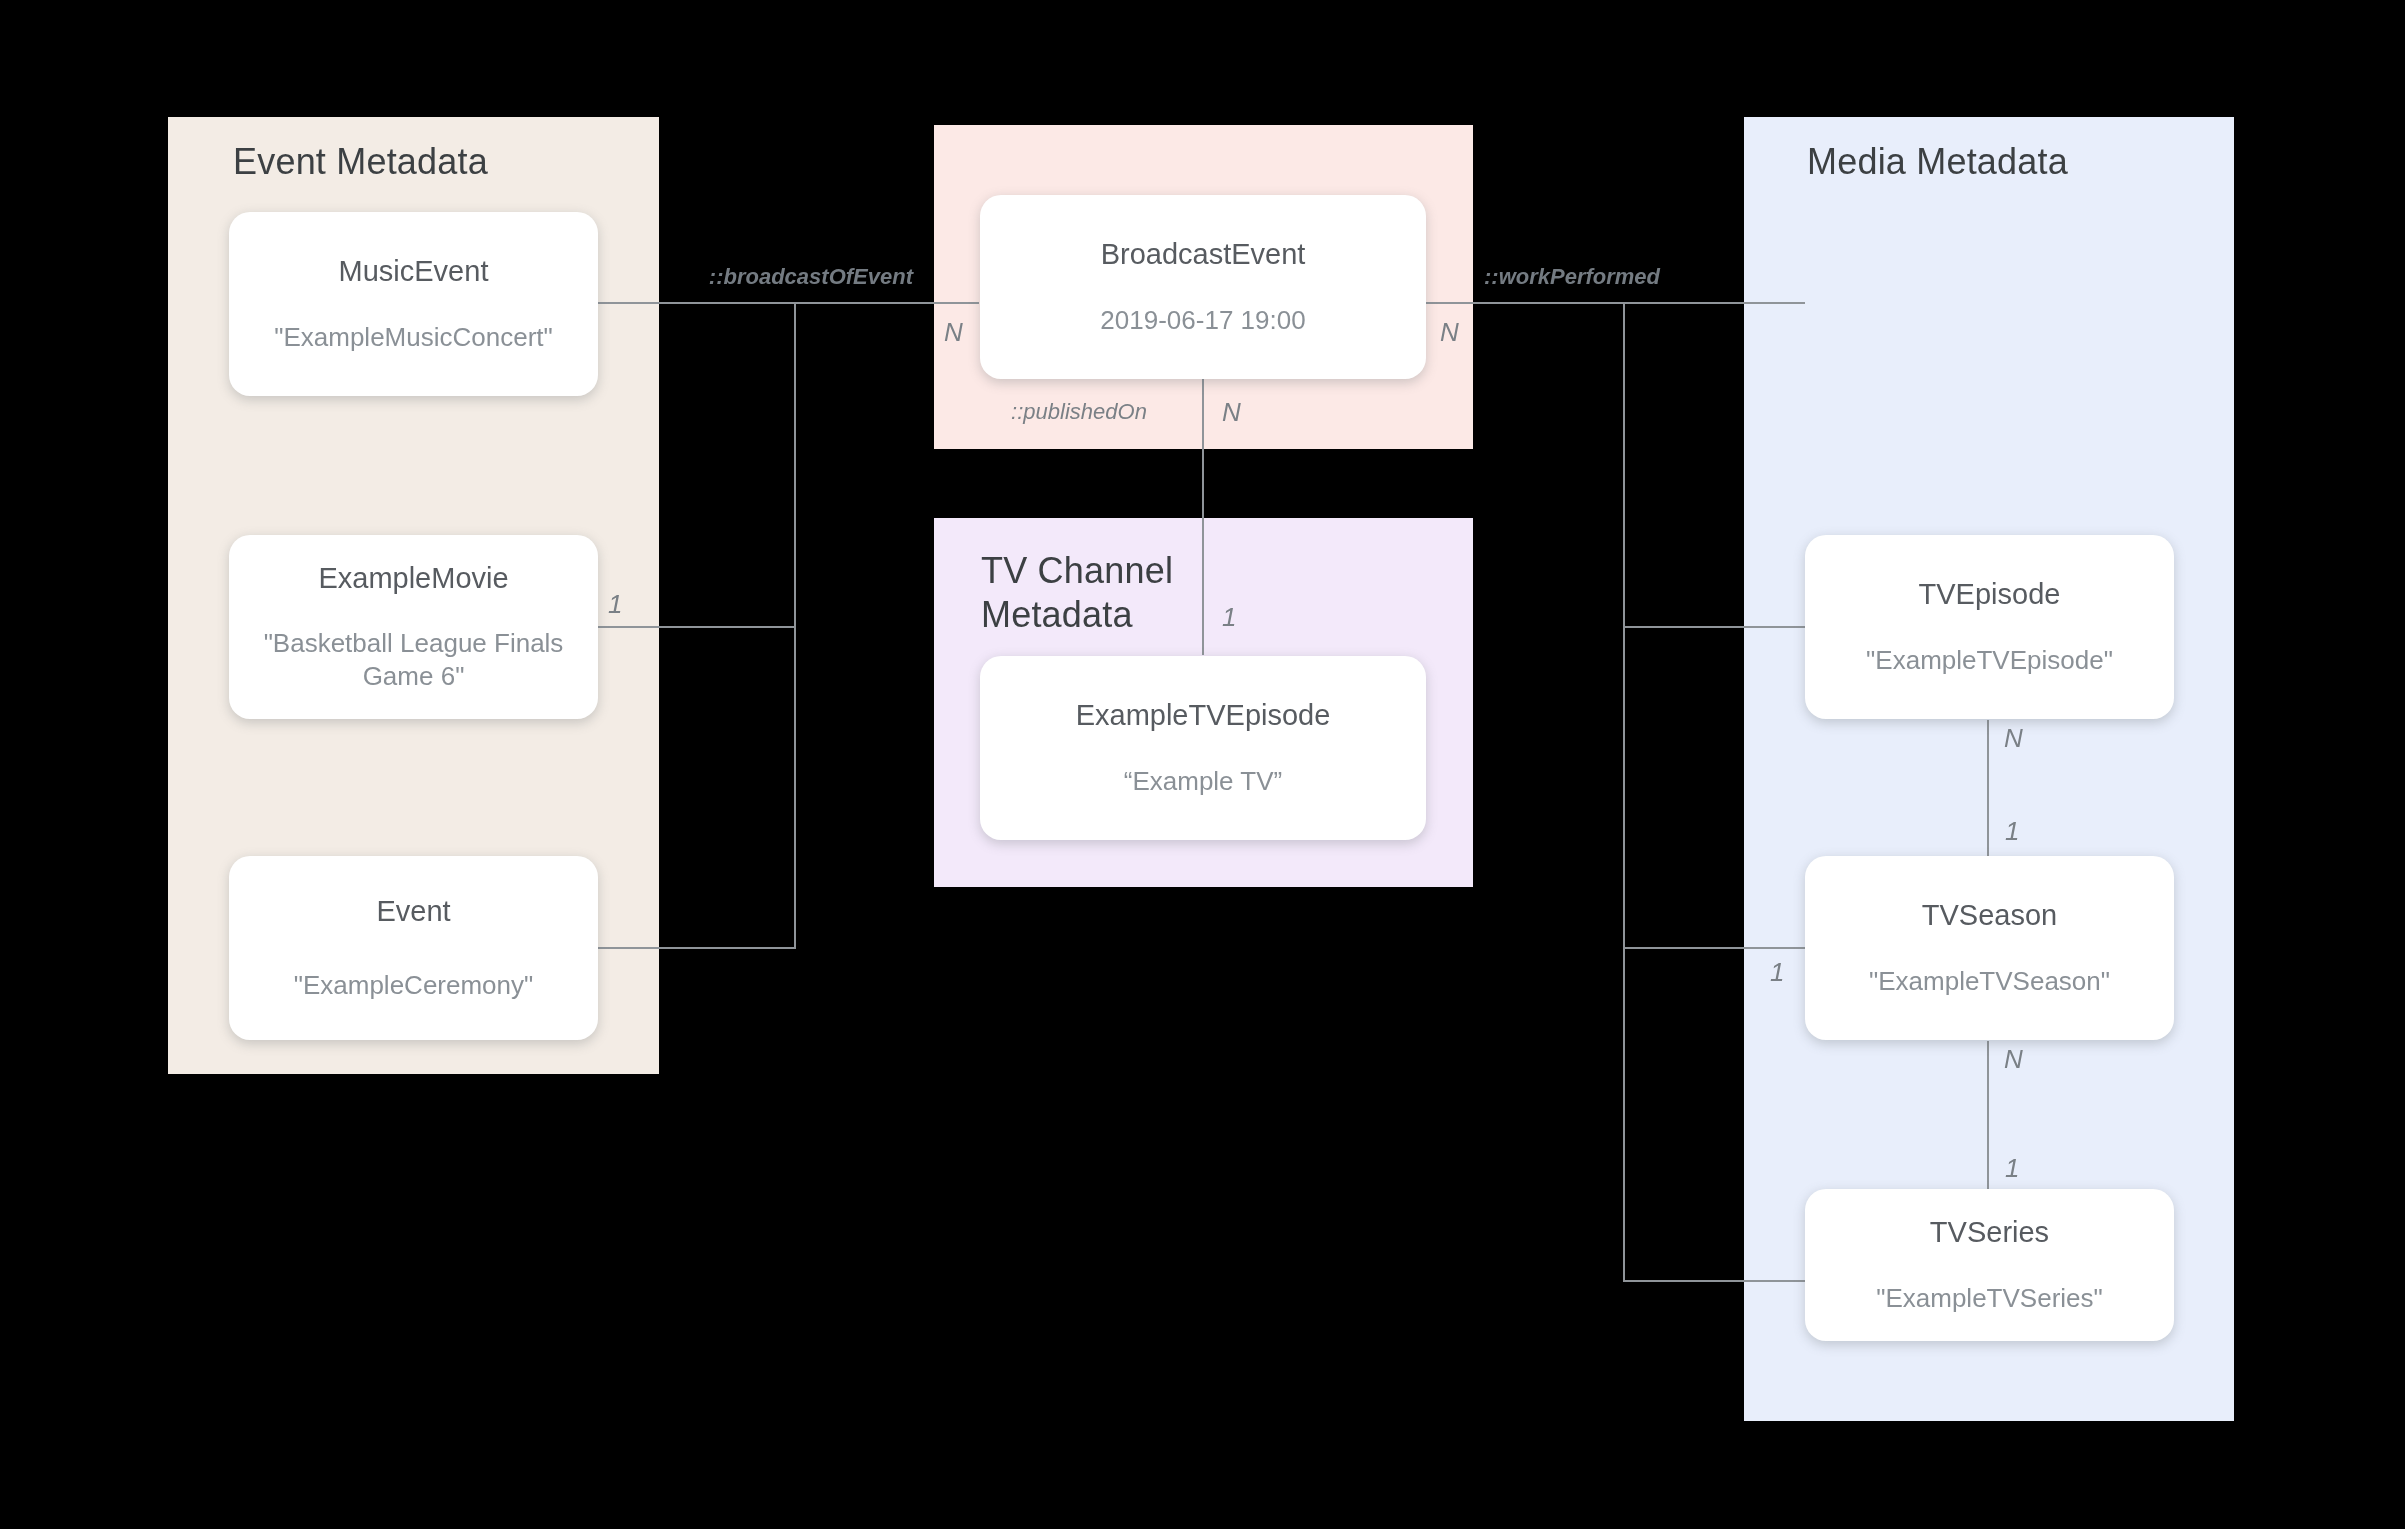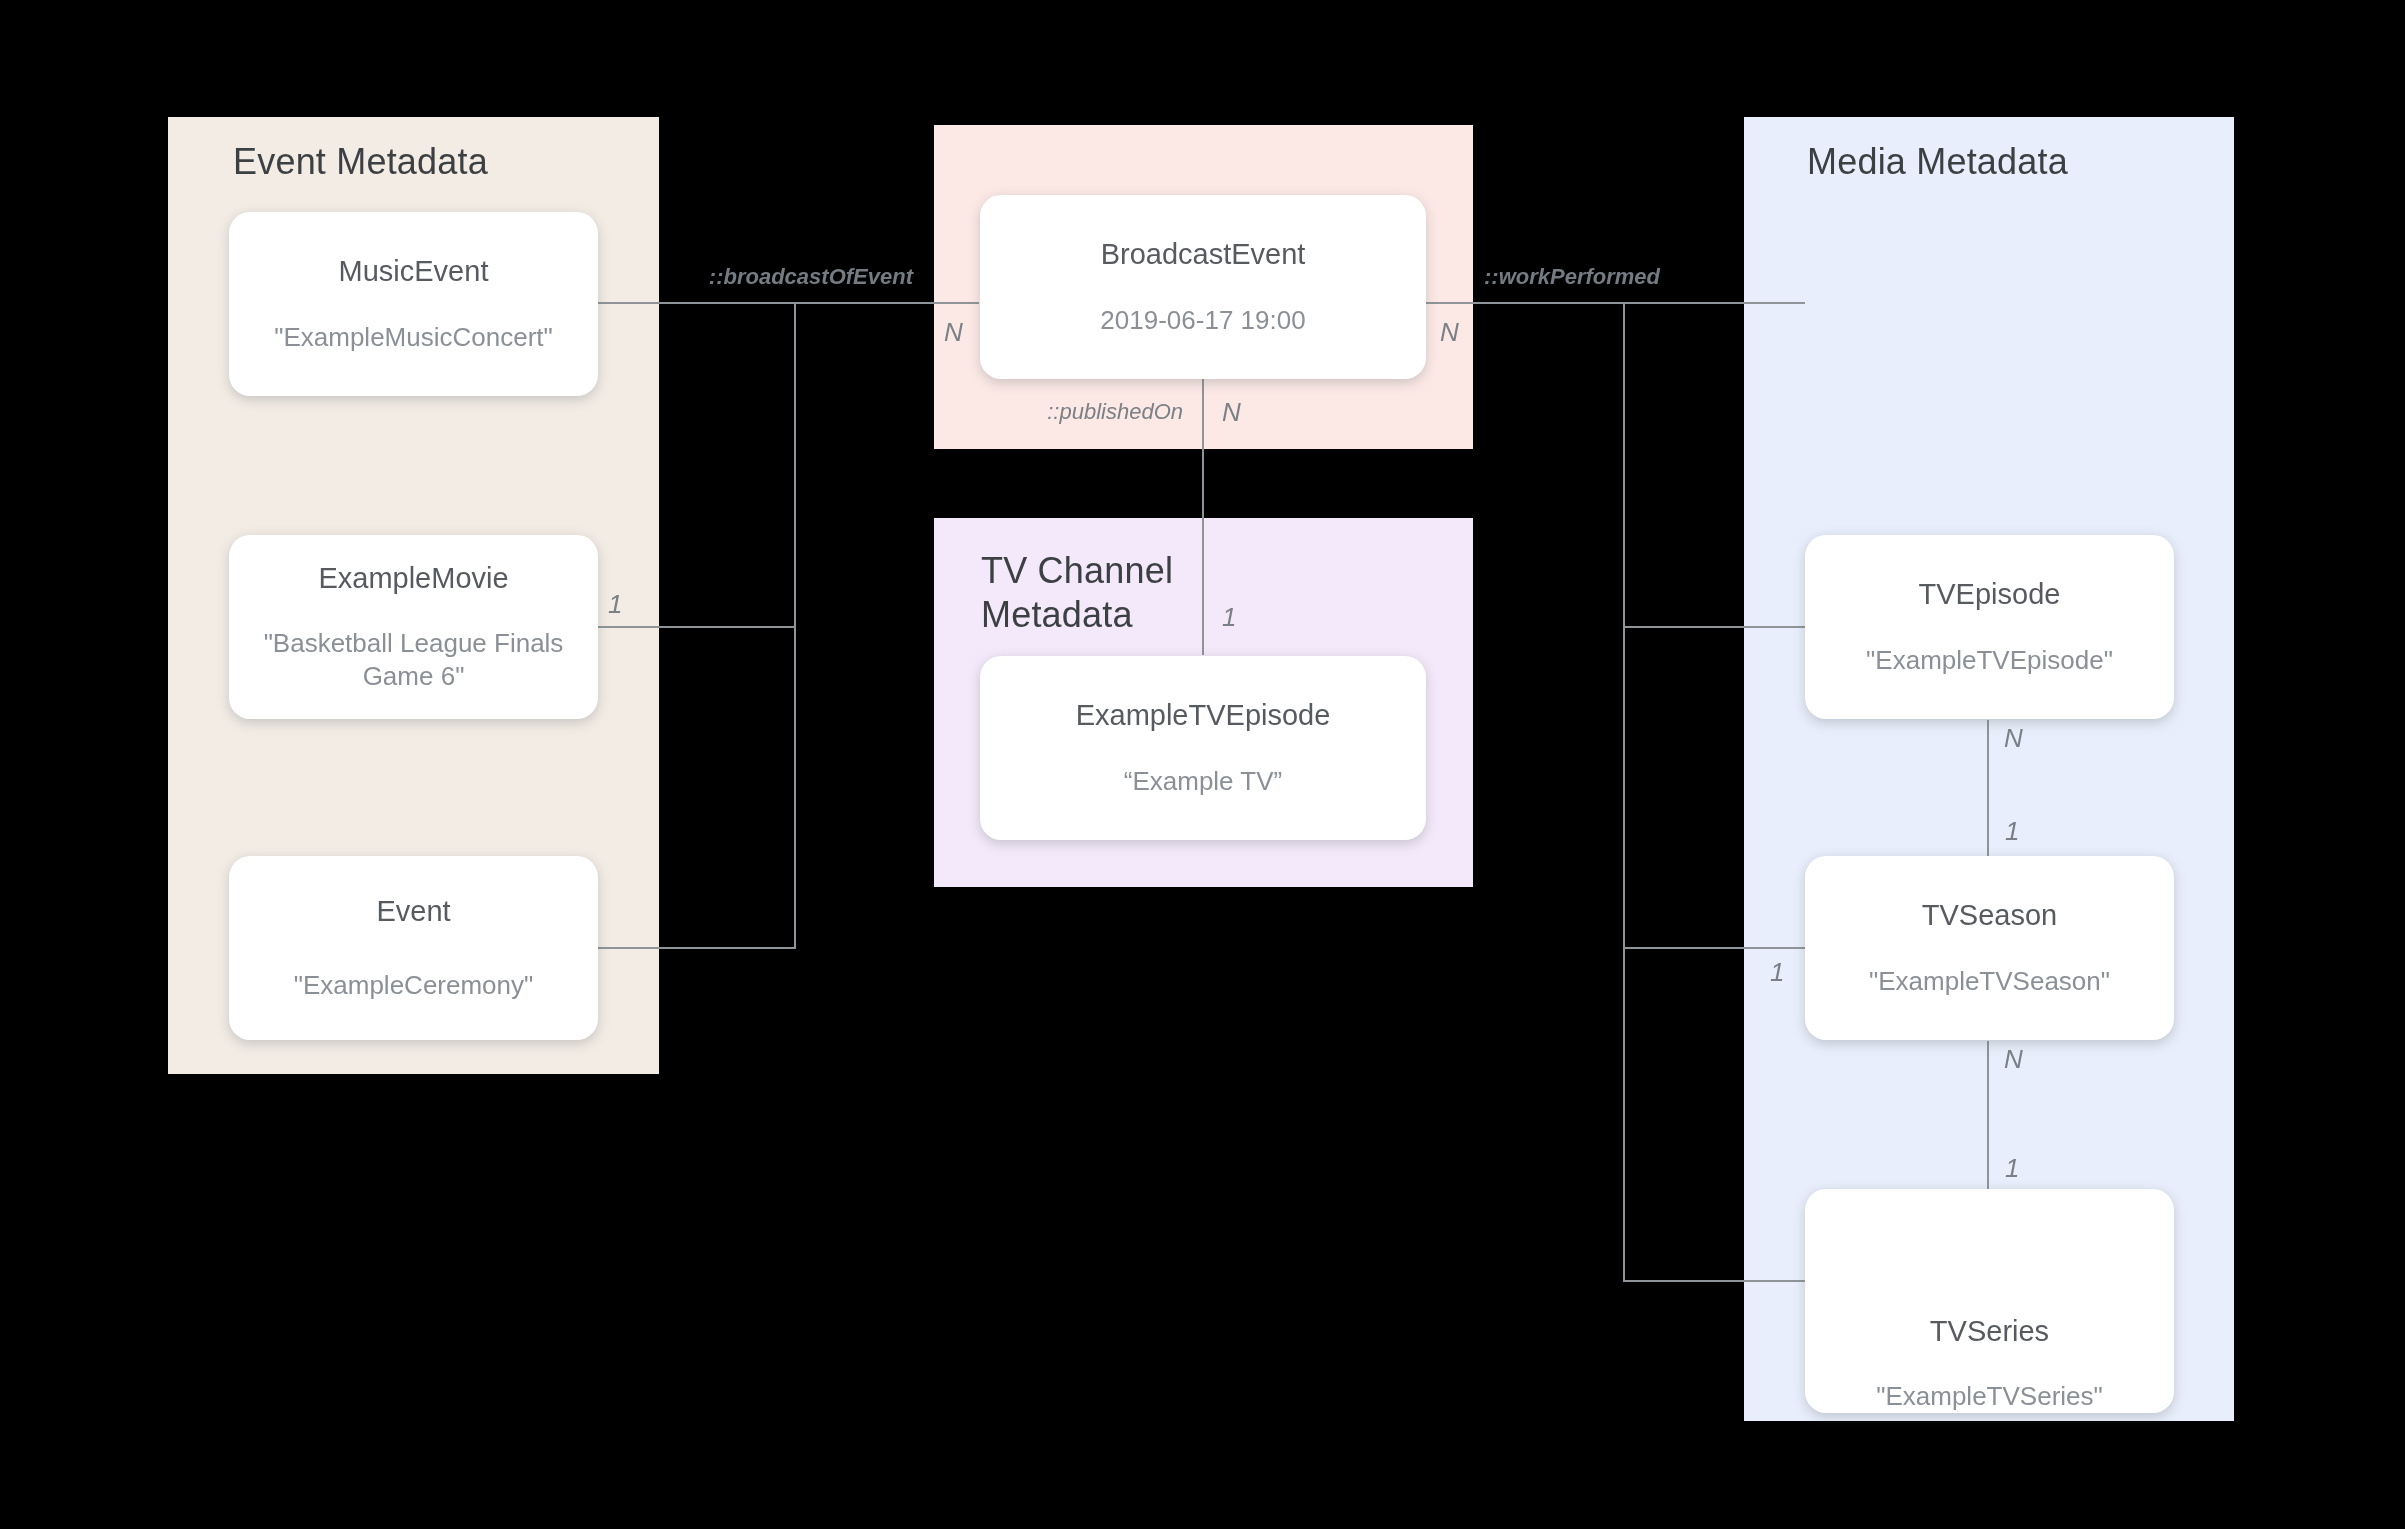--- a/index.html
+++ b/index.html
@@ -135,27 +135,27 @@
   </div>
 
   <div class="card" style="left:1805px; top:856px; width:369px; height:184px;">
     <div class="card-title">TVSeason</div>
     <div class="card-sub">"ExampleTVSeason"</div>
   </div>
   <div class="card" style="left:1805px; top:535px; width:369px; height:184px;">
     <div class="card-title">TVEpisode</div>
     <div class="card-sub">"ExampleTVEpisode"</div>
   </div>
-  <div class="card" style="left:1805px; top:1189px; width:369px; height:224px;justify-content:flex-end;">
+  <div class="card" style="left:1805px; top:1189px; width:369px; height:152px;">
     <div class="card-title">TVSeries</div>
     <div class="card-sub">"ExampleTVSeries"</div>
   </div>
 
   <div class="rel-label rel-bold" style="left:593px; top:261px; width:320px; text-align:right;">::broadcastOfEvent</div>
-  <div class="rel-label" style="left:975px; top:396px; width:208px; text-align:right;">::publishedOn</div>
+  <div class="rel-label" style="left:975px; top:396px; width:208px; text-align:center;">::publishedOn</div>
   <div class="rel-label rel-bold" style="left:1484px; top:261px;">::workPerformed</div>
 
   <div class="card-mult" style="left:944px; top:316px;">N</div>
   <div class="card-mult" style="left:1440px; top:316px;">N</div>
   <div class="card-mult" style="left:1222px; top:396px;">N</div>
   <div class="card-mult" style="left:1222px; top:601px;">1</div>
   <div class="card-mult" style="left:608px; top:588px;">1</div>
   <div class="card-mult" style="left:1770px; top:956px;">1</div>
   <div class="card-mult" style="left:2004px; top:722px;">N</div>
   <div class="card-mult" style="left:2005px; top:815px;">1</div>

